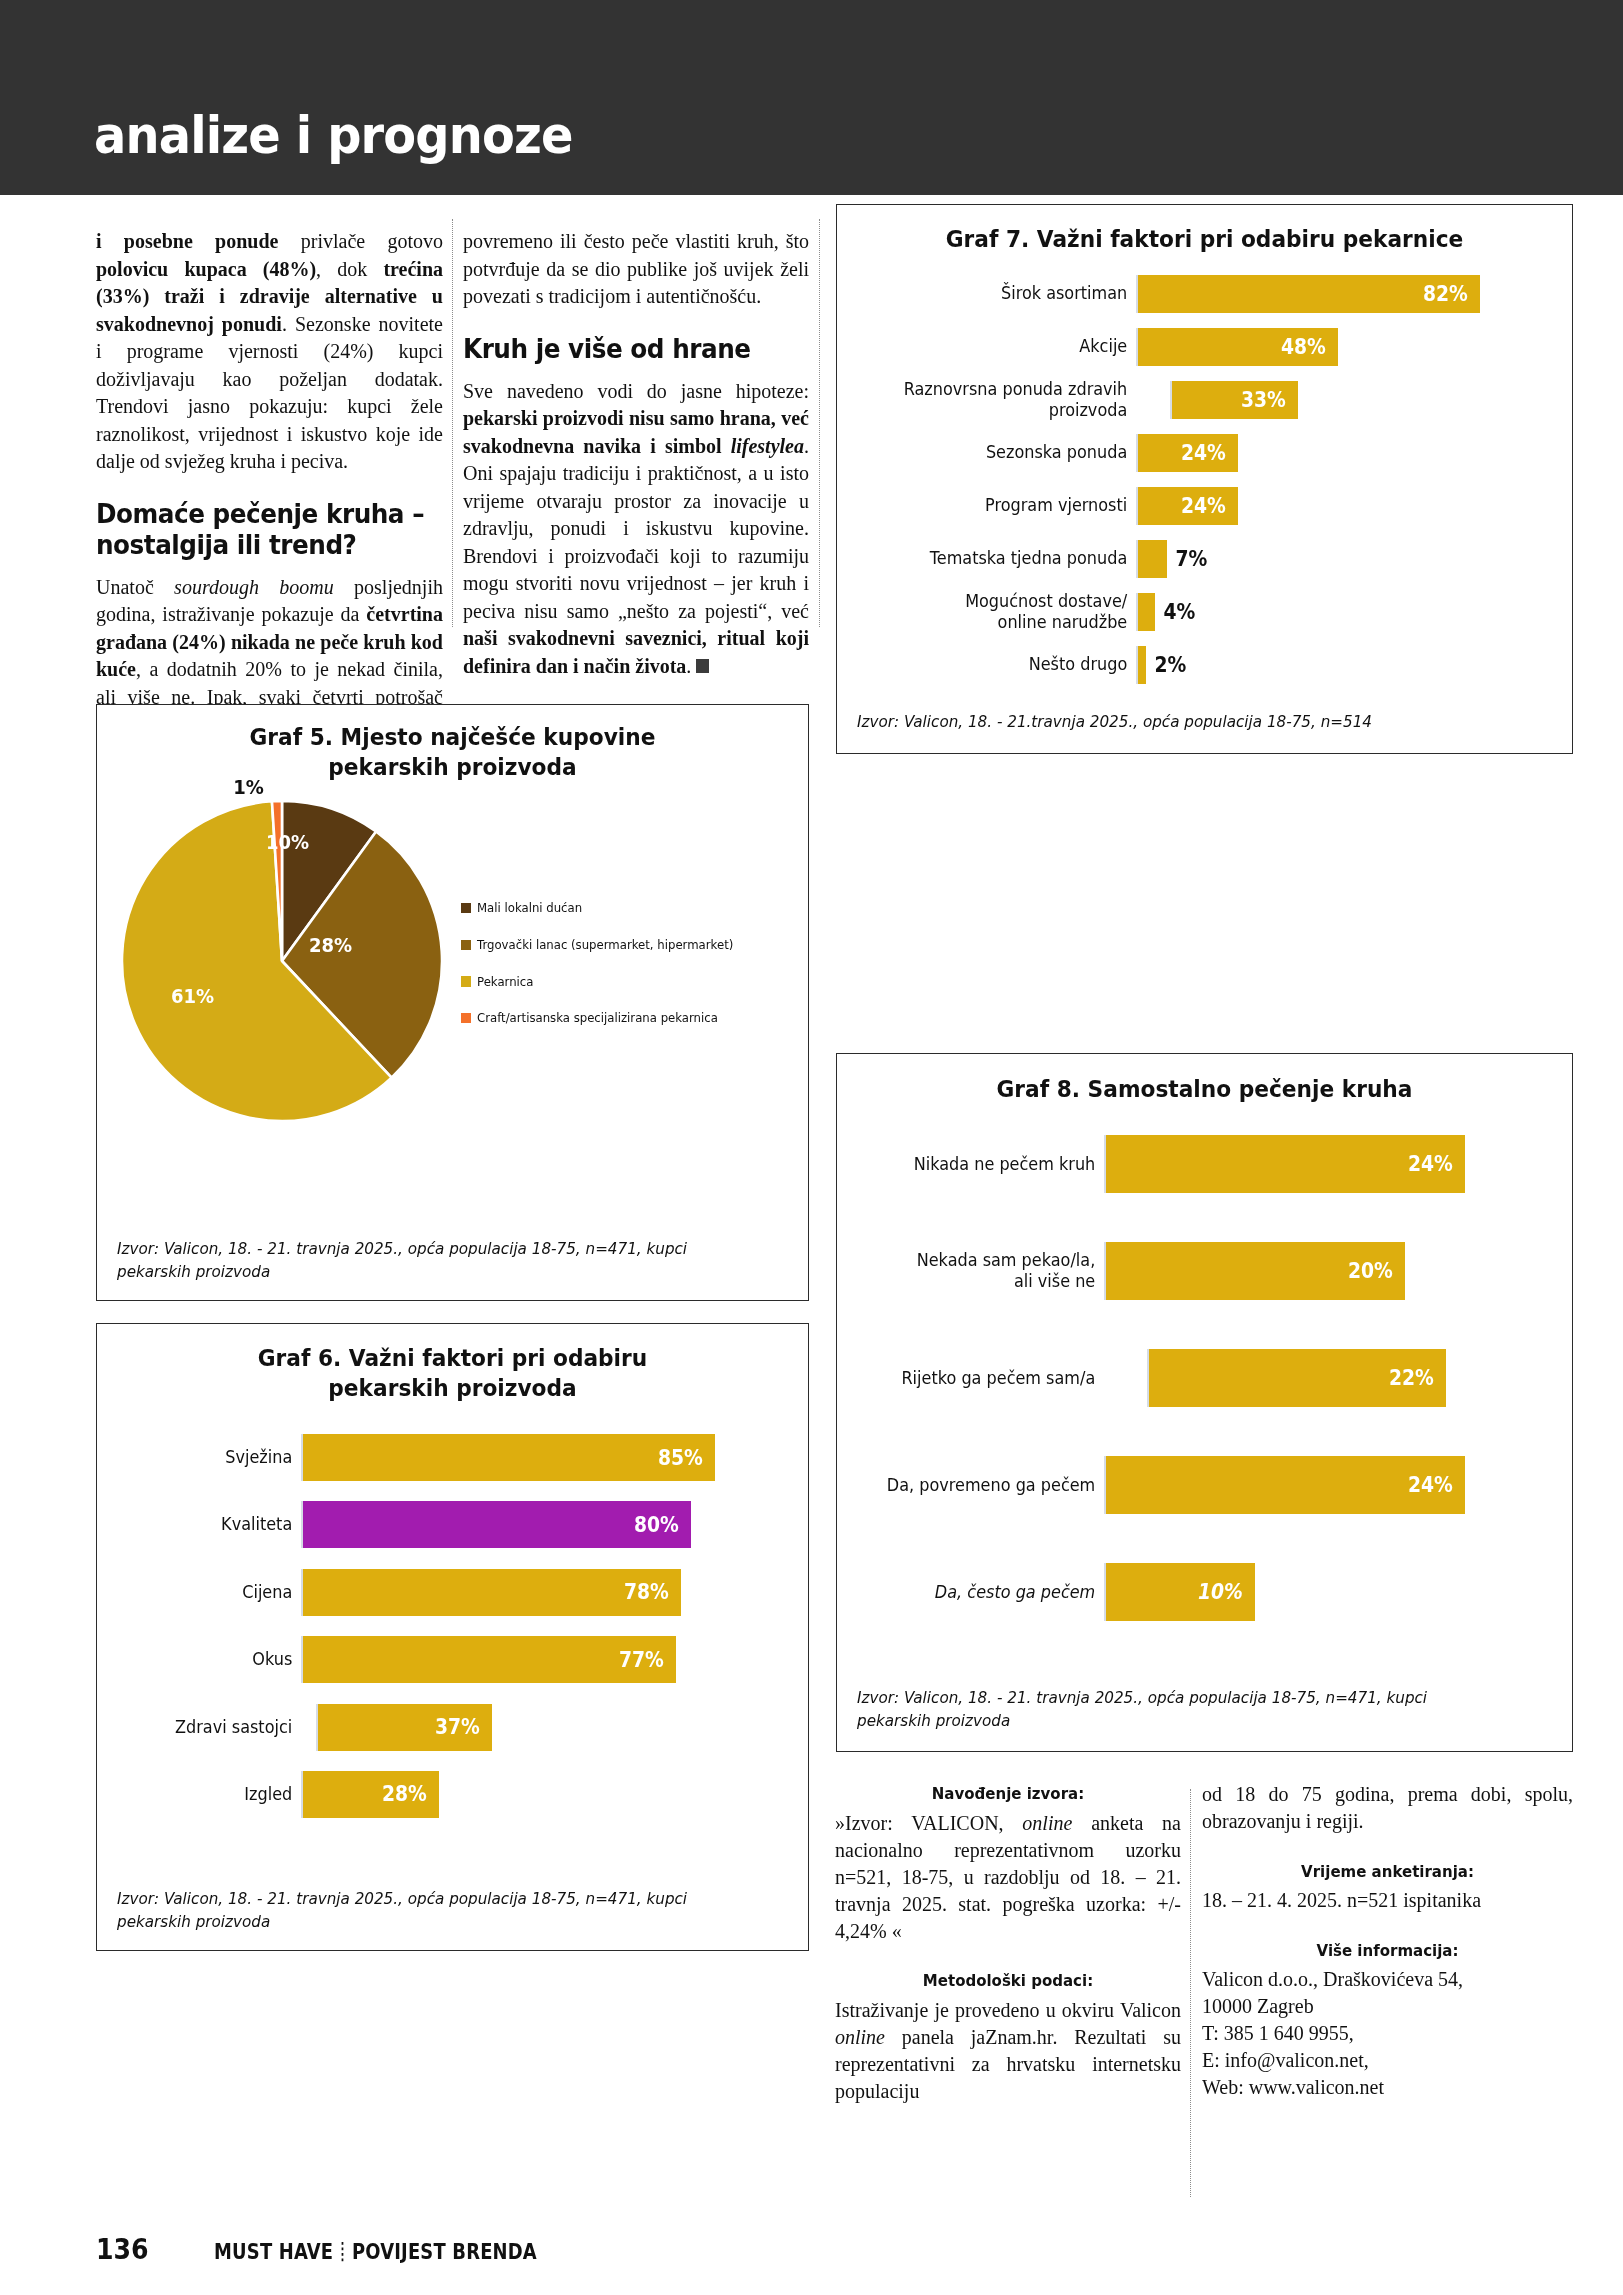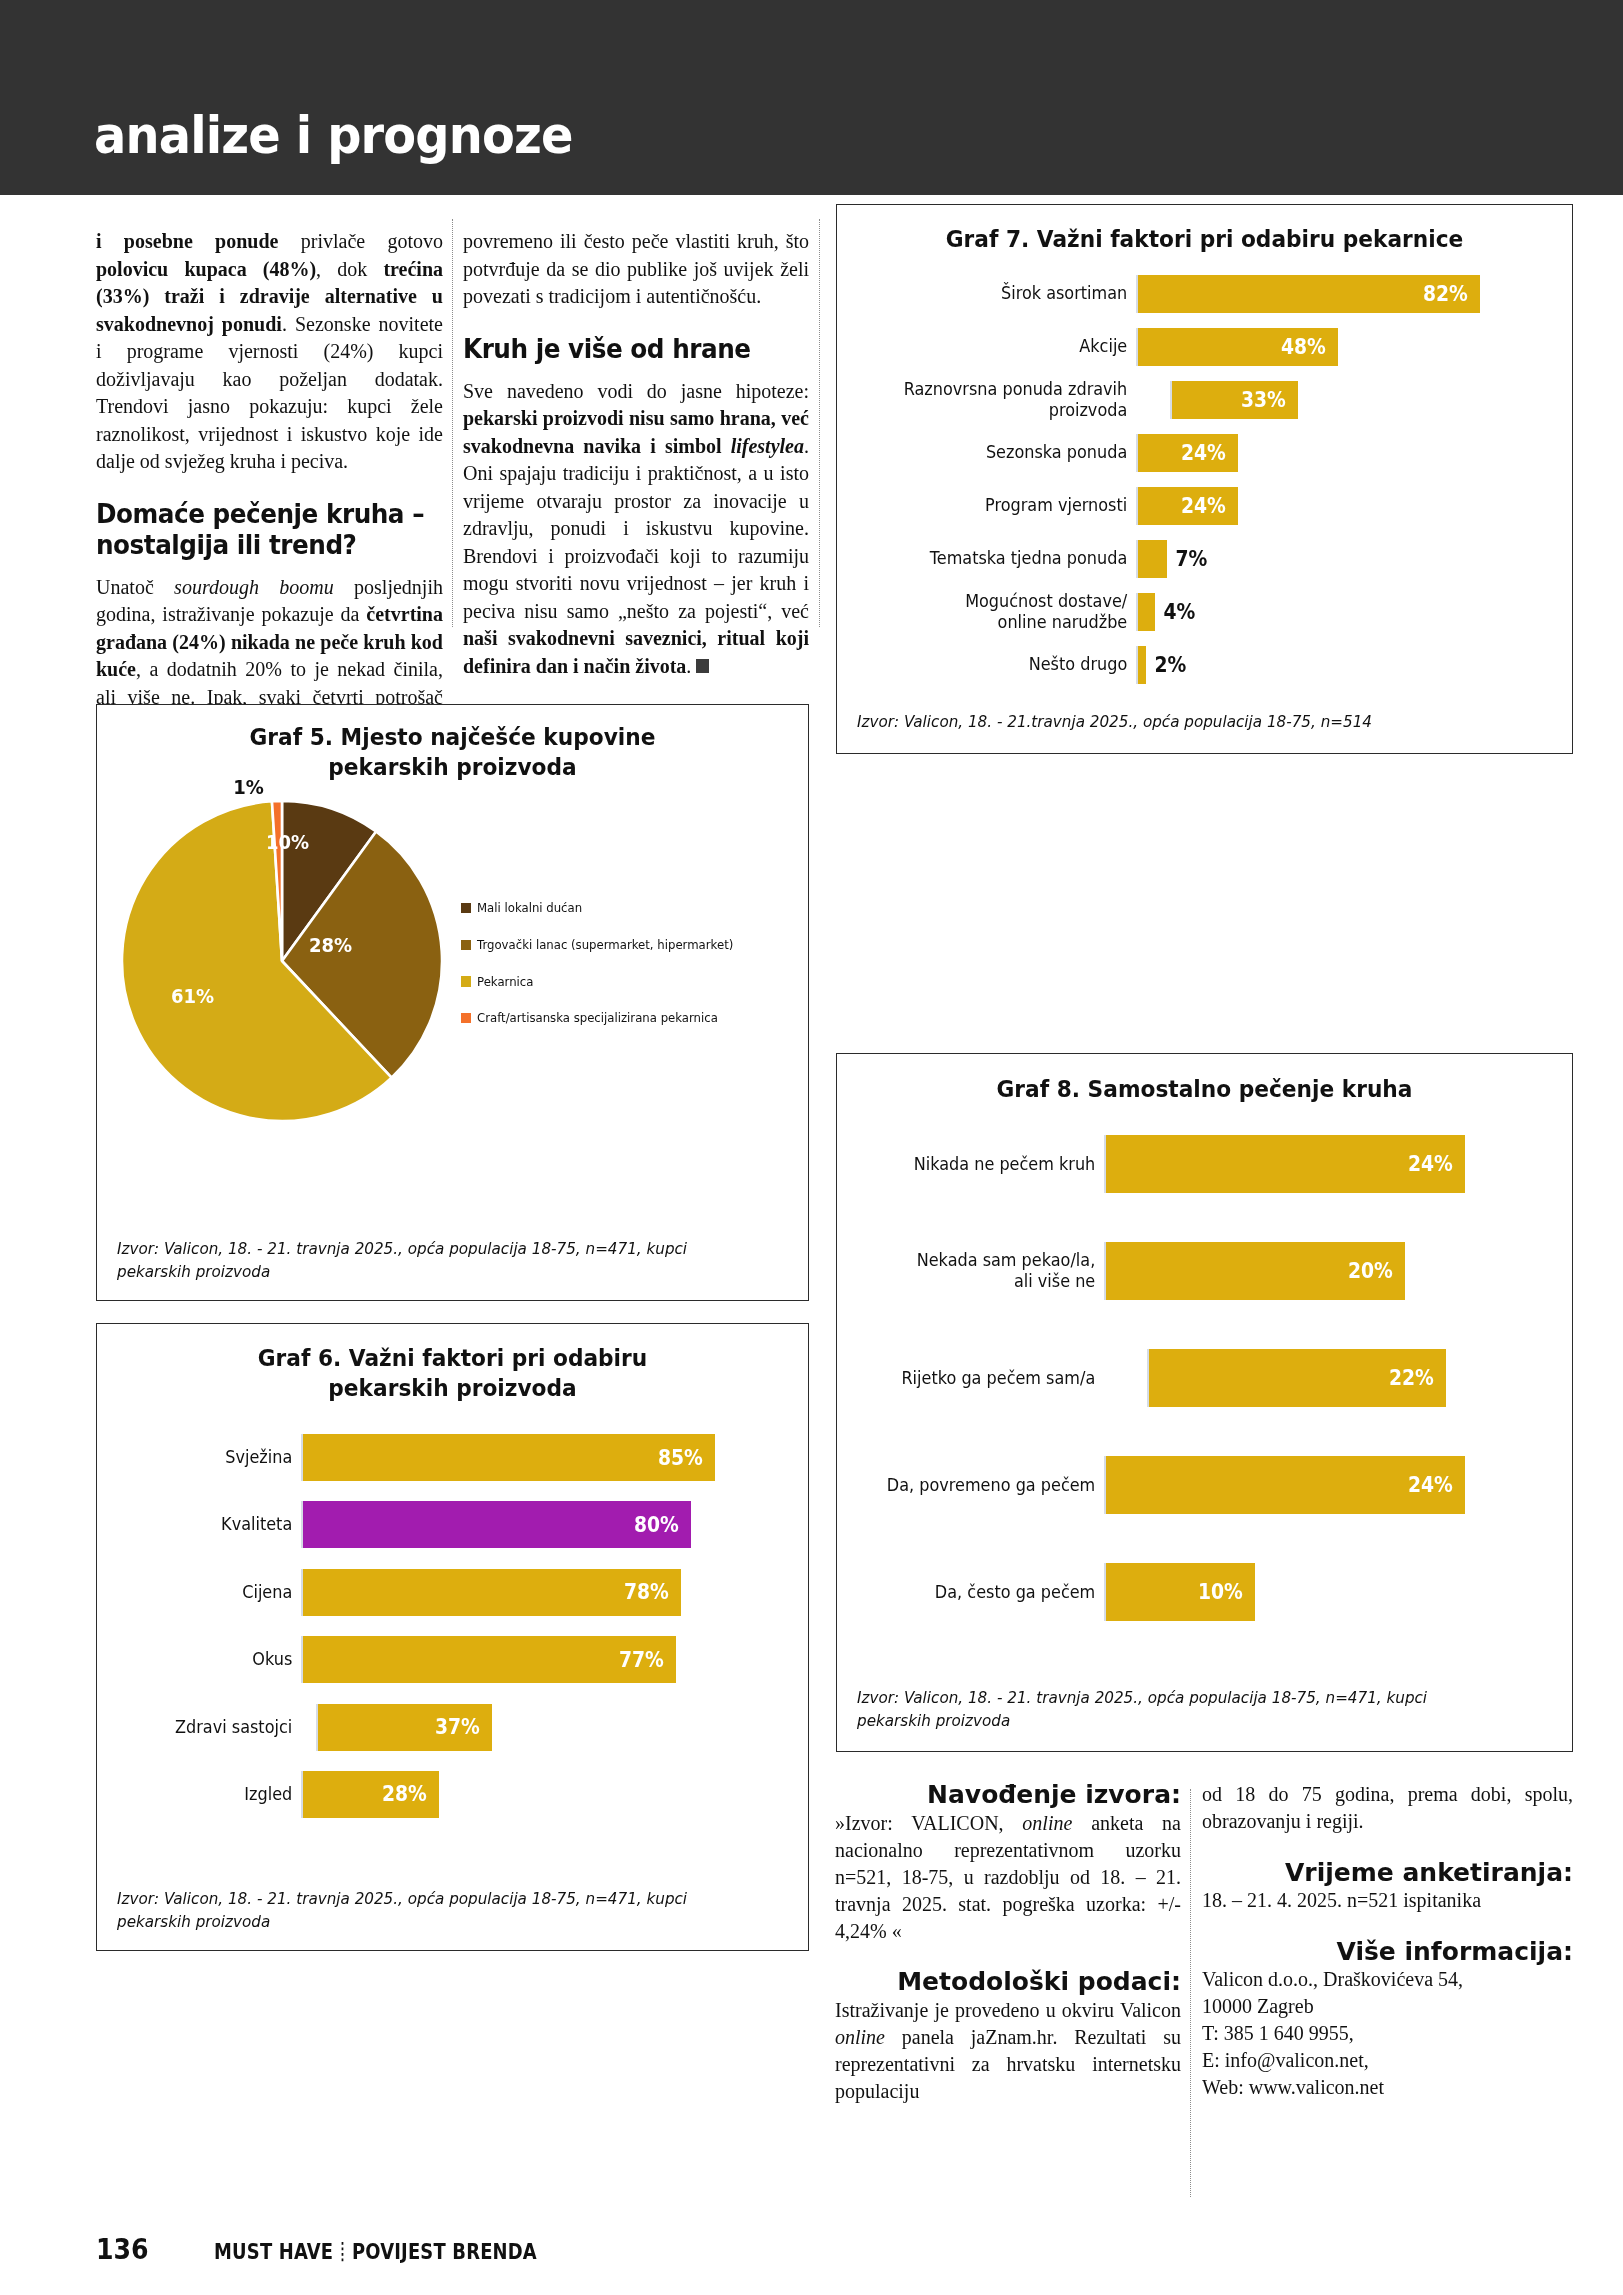--- a/index.html
+++ b/index.html
@@ -241,23 +241,23 @@
     position: absolute;
     font-family: "Liberation Serif", serif;
     font-size: 20px;
     line-height: 27px;
     text-align: justify;
     color: #111;
   }
   .method-head {
     font-family: "DejaVu Sans", sans-serif;
     font-weight: 700;
-    font-size: 25px;
+    font-size: 15px;
     line-height: 27px;
-    text-align: right;
+    text-align: center;
     margin-bottom: 1.6px;
   }
   .method-body { margin-bottom: 23.6px; }
   .method-body.lastnm { margin-bottom: 0; }
   .nowrapline { text-align: left; }
 </style>
 </head>
 <body>
 
 <div class="page-header">
@@ -386,21 +386,21 @@
           </div>
         </div>
         <div class="bar-row" style="height: 58px; margin-bottom: 49px;">
           <div class="bar-label" style="width: 259px;">Da, povremeno ga pečem</div>
           <div class="bar-track">
             <div class="bar-fill" style="width: 80%; background: rgb(221, 174, 14);">
               <span class="bar-value">24%</span>
             </div>
           </div>
         </div>
-        <div class="bar-row" style="height: 58px; margin-bottom: 0px;">
+        <div class="bar-row" style="height: 58px; margin-bottom: 0px; font-style: italic;">
           <div class="bar-label" style="width: 259px;">Da, često ga pečem</div>
           <div class="bar-track">
             <div class="bar-fill" style="width: 33.3333%; background: rgb(221, 174, 14);">
               <span class="bar-value">10%</span>
             </div>
           </div>
         </div>
       </div>
     <div class="panel-source" style="position:absolute; left:20.4px; right:23.6px; bottom:19px;">Izvor: Valicon, 18. - 21. travnja 2025., opća populacija 18-75, n=471, kupci pekarskih proizvoda</div>
   </div>

